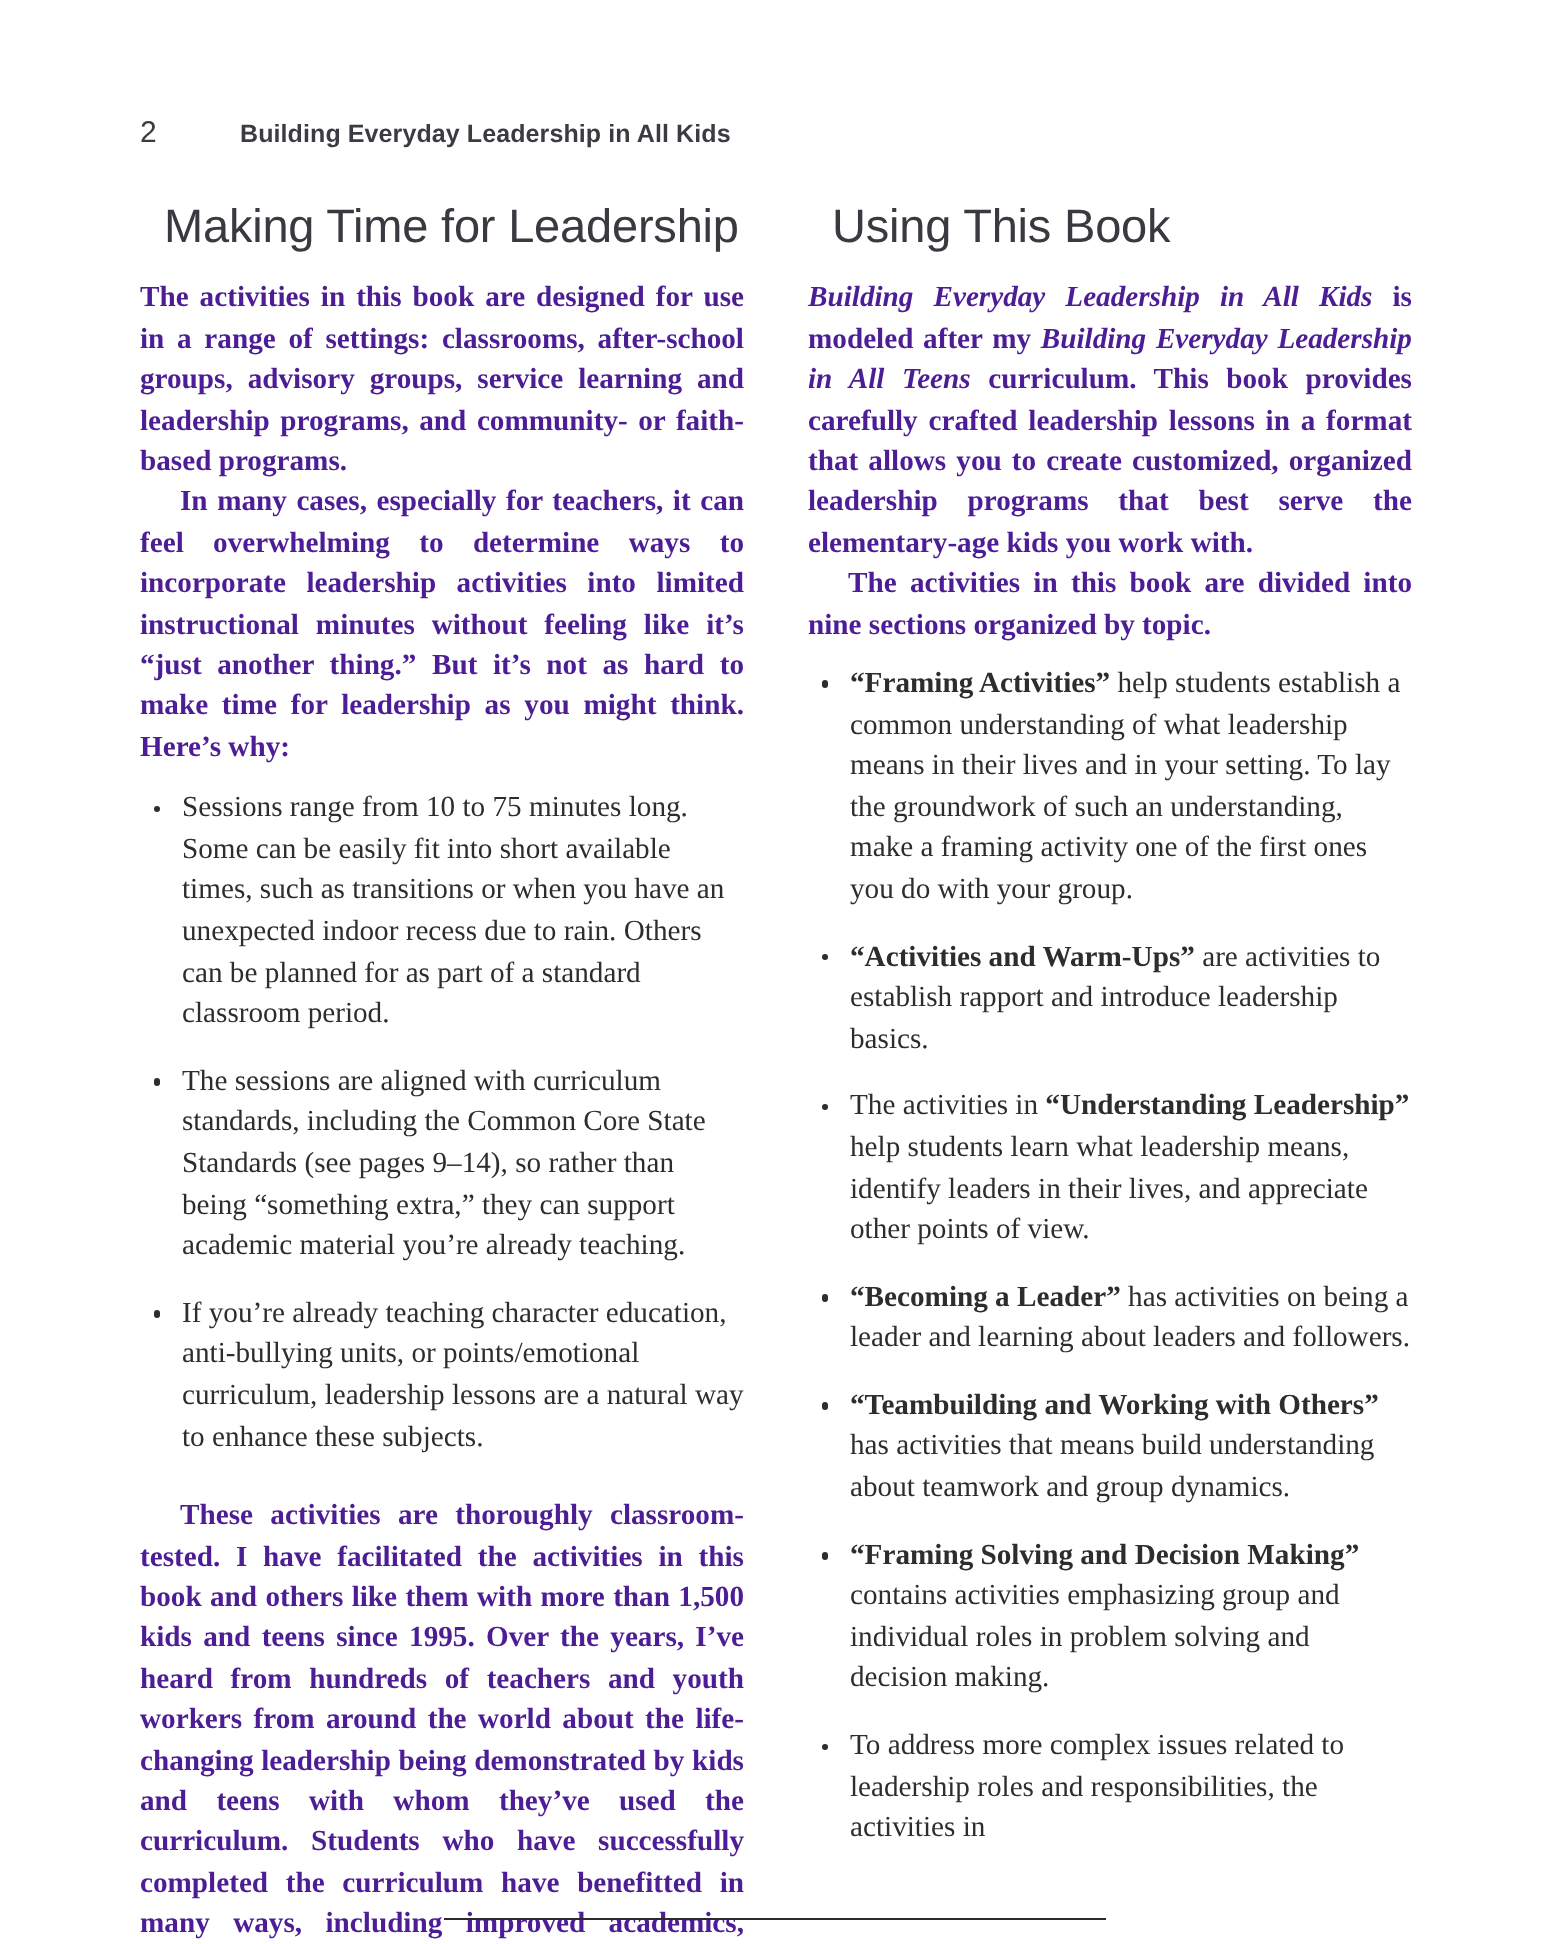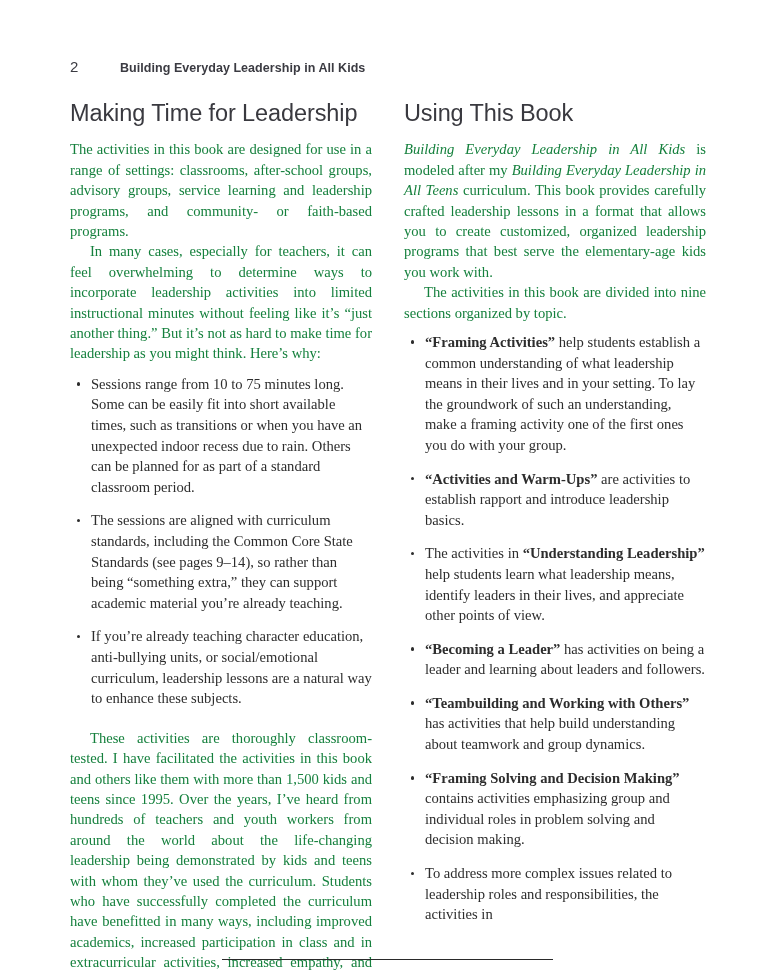--- a/index.html
+++ b/index.html
@@ -56,38 +56,39 @@
     display: flex;
     gap: 32px;
   }
   .col {
     width: 302px;
     position: relative;
   }
 
   
   h2.section-heading {
-    margin: 0 0 13px 0;
+    margin: 0 0 13px 12px;
     font-family: "Liberation Sans", "DejaVu Sans", sans-serif;
     font-weight: 300;
     font-size: 23.5px;
     line-height: 1.12;
     color: #39393f;
     letter-spacing: -0.1px;
   }
 
   
   p.body {
     margin: 0;
     font-size: 14.6px;
     line-height: 20.4px;
     text-align: justify;
     text-justify: inter-word;
     hyphens: none;
-    color: #15803d;
+    color: #4c1d95;
+    font-weight: bold;
   }
   p.body.indent {
     text-indent: 20px;
   }
   p.body.spaced {
     margin-top: 19px;
   }
   .ital { font-style: italic; }
   .bold { font-weight: 700; }
 
@@ -145,21 +146,21 @@
 
       <h2 class="section-heading">Making Time for Leadership</h2>
 
       <p class="body">The activities in this book are designed for use in a range of settings: classrooms, after-school groups, advisory groups, service learning and leadership programs, and community- or faith-based programs.</p>
 
       <p class="body indent">In many cases, especially for teachers, it can feel overwhelming to determine ways to incorporate leadership activities into limited instructional minutes without feeling like it’s “just another thing.” But it’s not as hard to make time for leadership as you might think. Here’s why:</p>
 
       <ul class="bullets">
         <li>Sessions range from 10 to 75 minutes long. Some can be easily fit into short available times, such as transitions or when you have an unexpected indoor recess due to rain. Others can be planned for as part of a standard classroom period.</li>
         <li>The sessions are aligned with curriculum standards, including the Common Core State Standards (see pages 9–14), so rather than being “something extra,” they can support academic material you’re already teaching.</li>
-        <li>If you’re already teaching character education, anti-bullying units, or social/emotional curriculum, leadership lessons are a natural way to enhance these subjects.</li>
+        <li>If you’re already teaching character education, anti-bullying units, or points/emotional curriculum, leadership lessons are a natural way to enhance these subjects.</li>
       </ul>
 
       <p class="body indent spaced">These activities are thoroughly classroom-tested. I have facilitated the activities in this book and others like them with more than 1,500 kids and teens since 1995. Over the years, I’ve heard from hundreds of teachers and youth workers from around the world about the life-changing leadership being demonstrated by kids and teens with whom they’ve used the curriculum. Students who have successfully completed the curriculum have benefitted in many ways, including improved academics, increased participation in class and in extracurricular activities, increased empathy, and improved confidence. So time invested in leadership pays off academically as well as socially and emotionally.</p>
 
     </div>
 
     <div class="col">
 
       <h2 class="section-heading">Using This Book</h2>
 
@@ -176,21 +177,21 @@
         <li>
           <span></span><span class="bold">“Activities and Warm-Ups”</span><span> are activities to establish rapport and introduce leadership basics.</span>
         </li>
         <li>
           <span>The activities in </span><span class="bold">“Understanding Leadership”</span><span> help students learn what leadership means, identify leaders in their lives, and appreciate other points of view.</span>
         </li>
         <li>
           <span></span><span class="bold">“Becoming a Leader”</span><span> has activities on being a leader and learning about leaders and followers.</span>
         </li>
         <li>
-          <span></span><span class="bold">“Teambuilding and Working with Others”</span><span> has activities that help build understanding about teamwork and group dynamics.</span>
+          <span></span><span class="bold">“Teambuilding and Working with Others”</span><span> has activities that means build understanding about teamwork and group dynamics.</span>
         </li>
         <li>
           <span></span><span class="bold">“Framing Solving and Decision Making”</span><span> contains activities emphasizing group and individual roles in problem solving and decision making.</span>
         </li>
         <li>
           <span>To address more complex issues related to leadership roles and responsibilities, the activities in </span>
         </li>
 
       </ul>
 

